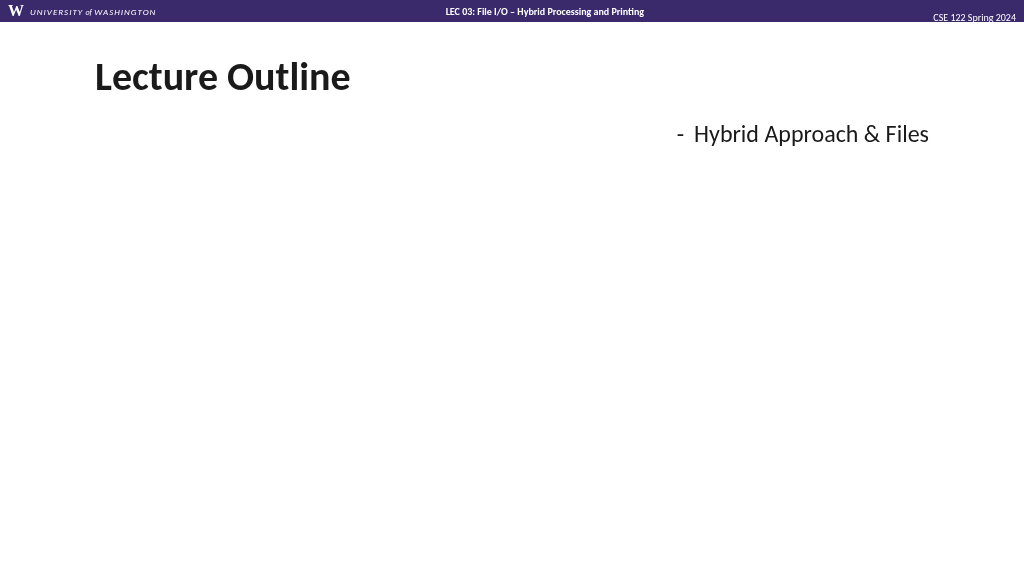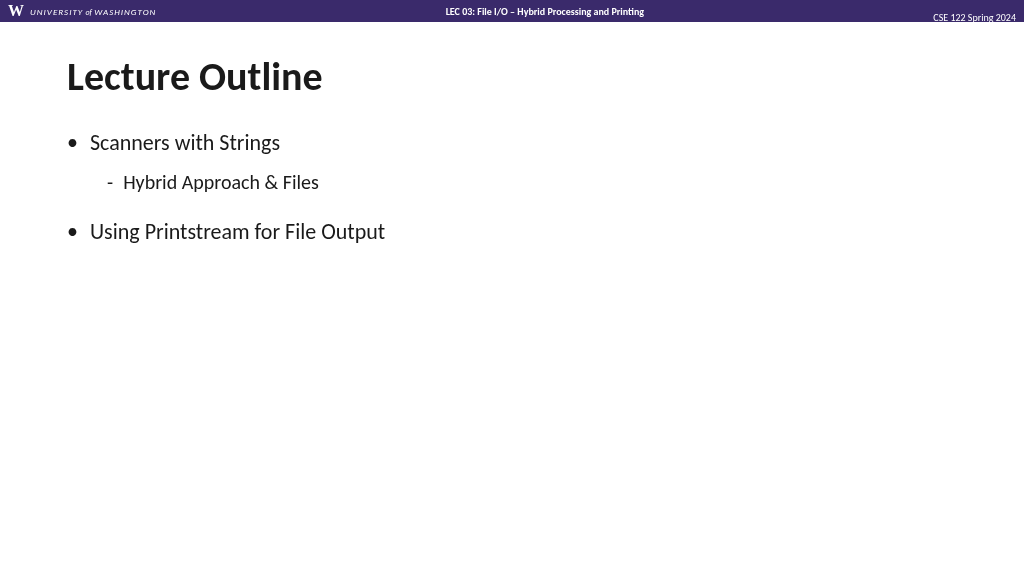--- a/index.html
+++ b/index.html
@@ -46,21 +46,21 @@
     .header-center {
       font-weight: 600;
       font-size: 10px;
     }
     .header-right {
       font-weight: 400;
       font-size: 10px;
       margin-top: 12px;
     }
     .content {
-      padding: 30px 67px;
+      padding: 30px 95px;
     }
     .title {
       font-size: 40px;
       font-weight: bold;
       color: #1a1a1a;
       margin-bottom: 28px;
     }
     .bullet-list {
       list-style: none;
     }
@@ -90,22 +90,23 @@
     }
     .sub-list {
       list-style: none;
       margin-left: 40px;
       margin-top: -10px;
       margin-bottom: 24px;
     }
     .sub-item {
       display: flex;
       align-items: baseline;
-      font-size: 20px;
+      font-size: 24px;
       color: #1a1a1a;
+      justify-content: flex-end;
     }
     .sub-item::before {
       content: "-";
       margin-right: 10px;
     }
   </style>
 </head>
 <body>
 
 <div class="header">
@@ -117,25 +118,19 @@
       <span class="univ-text">WASHINGTON</span>
     </span>
   </div>
   <div class="header-center">LEC 03: File I/O – Hybrid Processing and Printing</div>
   <div class="header-right">CSE 122 Spring 2024</div>
 </div>
 
 <div class="content">
   <h1 class="title">Lecture Outline</h1>
   <ul class="bullet-list">
-    <li class="bullet-item">
-      <span>Scanners with Strings</span>
-    </li>
     <ul class="sub-list">
       <li class="sub-item">
         <span>Hybrid Approach &amp; Files</span>
       </li>
     </ul>
-    <li class="bullet-item">
-      <span>Using Printstream for File Output</span>
-    </li>
   </ul>
 </div>
 
 </body></html>

